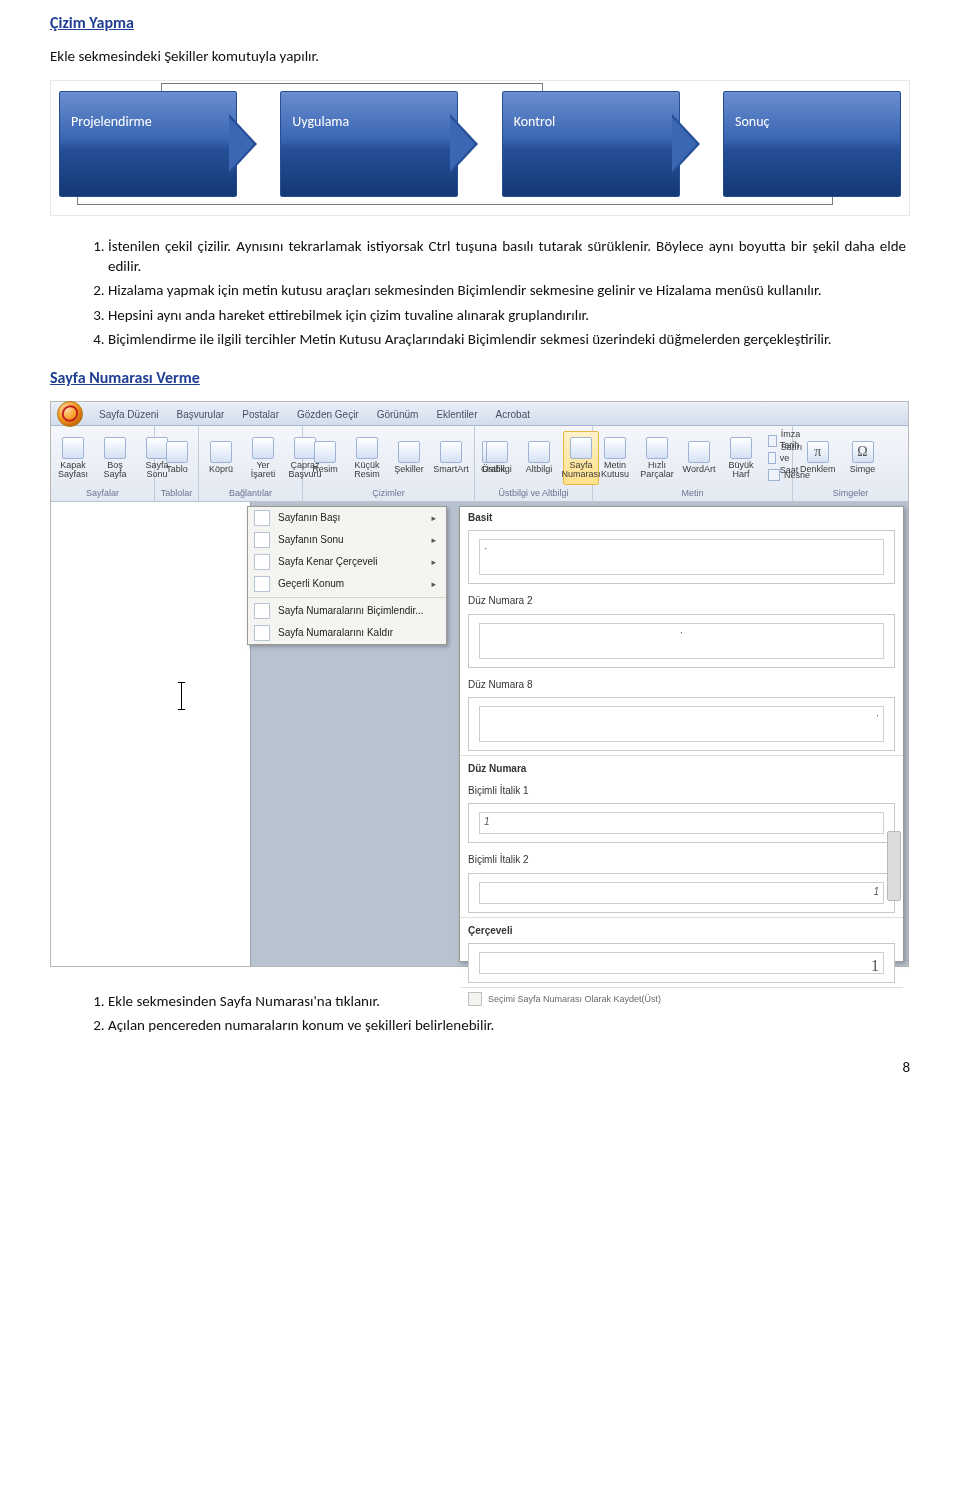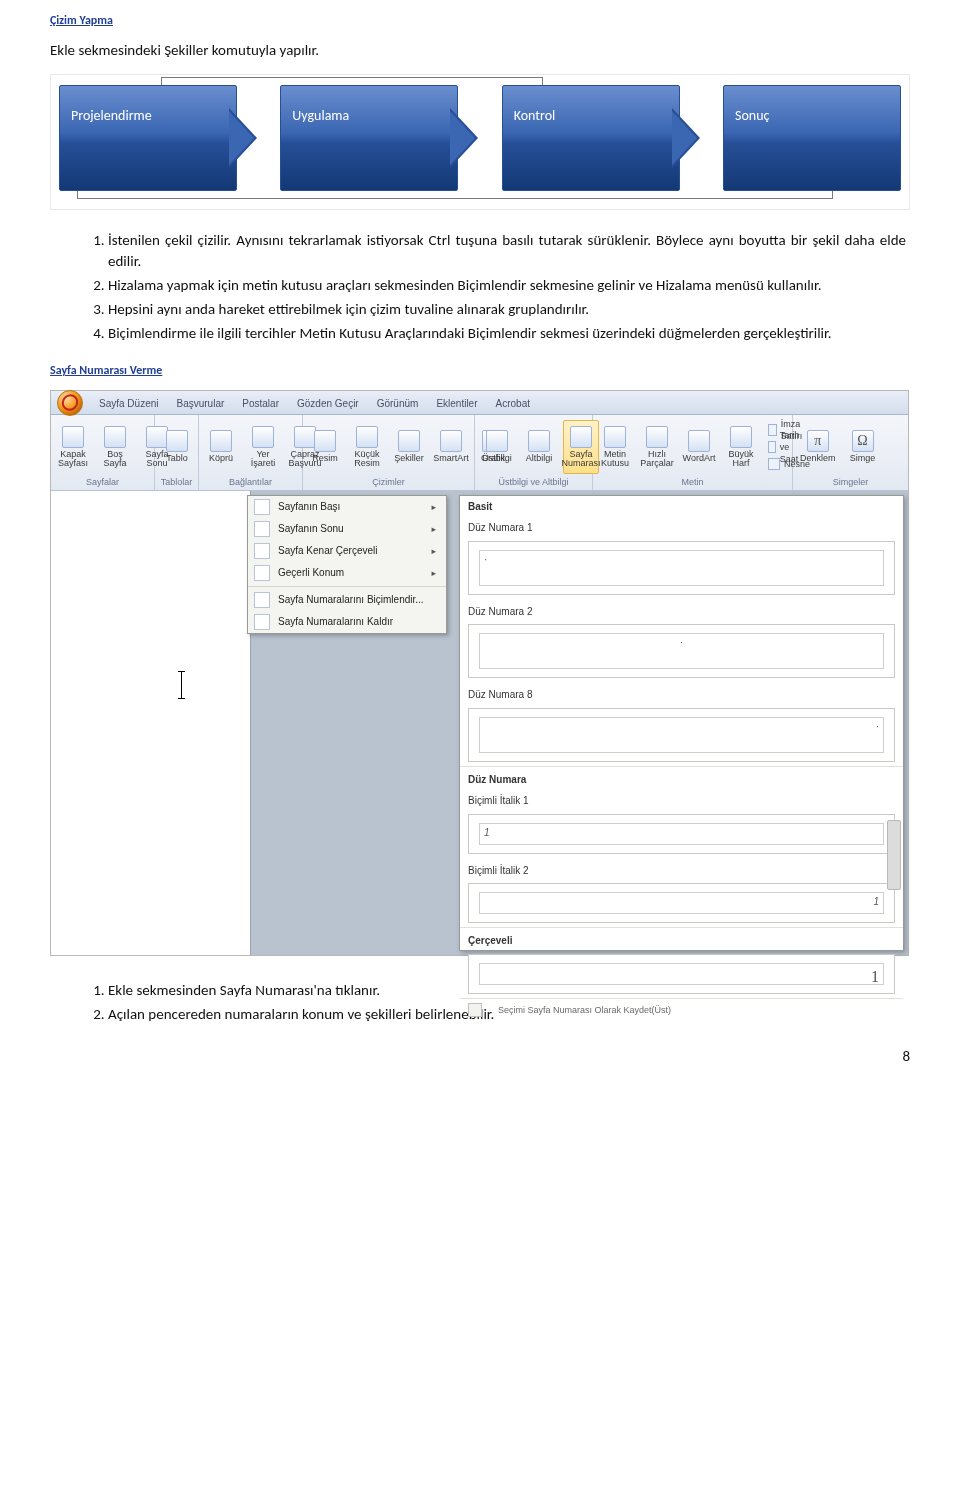--- a/index.html
+++ b/index.html
@@ -9,21 +9,21 @@
     color: #111;
     background: #fff;
     width: 960px;
     padding: 8px 50px 20px 50px;
     line-height: 1.35;
   }
   .heading {
     color: #1F3E94;
     text-decoration: underline;
     font-weight: 700;
-    font-size: 12px;
+    font-size: 16px;
     margin: 4px 0 12px 0;
   }
   .intro {
     margin: 6px 0 14px 0;
   }
   .flow-wrap {
     background: #fff;
     border: 1px solid #e9e9e9;
     padding: 10px 8px 18px 8px;
     margin-bottom: 20px;
@@ -309,21 +309,21 @@
     color: #333;
     border-top: 1px solid #e0e0da;
   }
   .g-footer {
     font-size: 9px;
     color: #6a6a6a;
     padding: 4px 8px 2px 8px;
     border-top: 1px solid #e0e0da;
     display: flex;
     align-items: center;
-    gap: 16px;
+    gap: 6px;
   }
   .g-footer .ic {
     width: 14px; height: 14px;
     border: 1px solid #c0c0c0;
     background: #f2f2ee;
   }
   .doc-body {
     display: flex;
     height: 464px;
     position: relative;
@@ -594,21 +594,20 @@
           <span>Sayfa Numaralarını Biçimlendir...</span>
         </div>
       <div class="dropdown-item">
           <div class="dd-ic"></div>
           <span>Sayfa Numaralarını Kaldır</span>
         </div>
     </div>
 
     <div class="gallery" style="left:408px;top:4px;right:4px;bottom:4px;width:auto">
       <div class="g-head">Basit</div>
-      <div class="g-subhead" style="border-top:none;font-weight:400">Düz Numara 1</div>
       <div class="g-item">
           <div class="inner">
             <div class="pnum" style="left:4px;top:2px">·</div>
           </div>
         </div>
       <div class="g-subhead" style="border-top:none;font-weight:400">Düz Numara 2</div>
       <div class="g-item">
           <div class="inner">
             <div class="pnum" style="left:50%;top:2px;transform:translateX(-50%)">·</div>
           </div>

